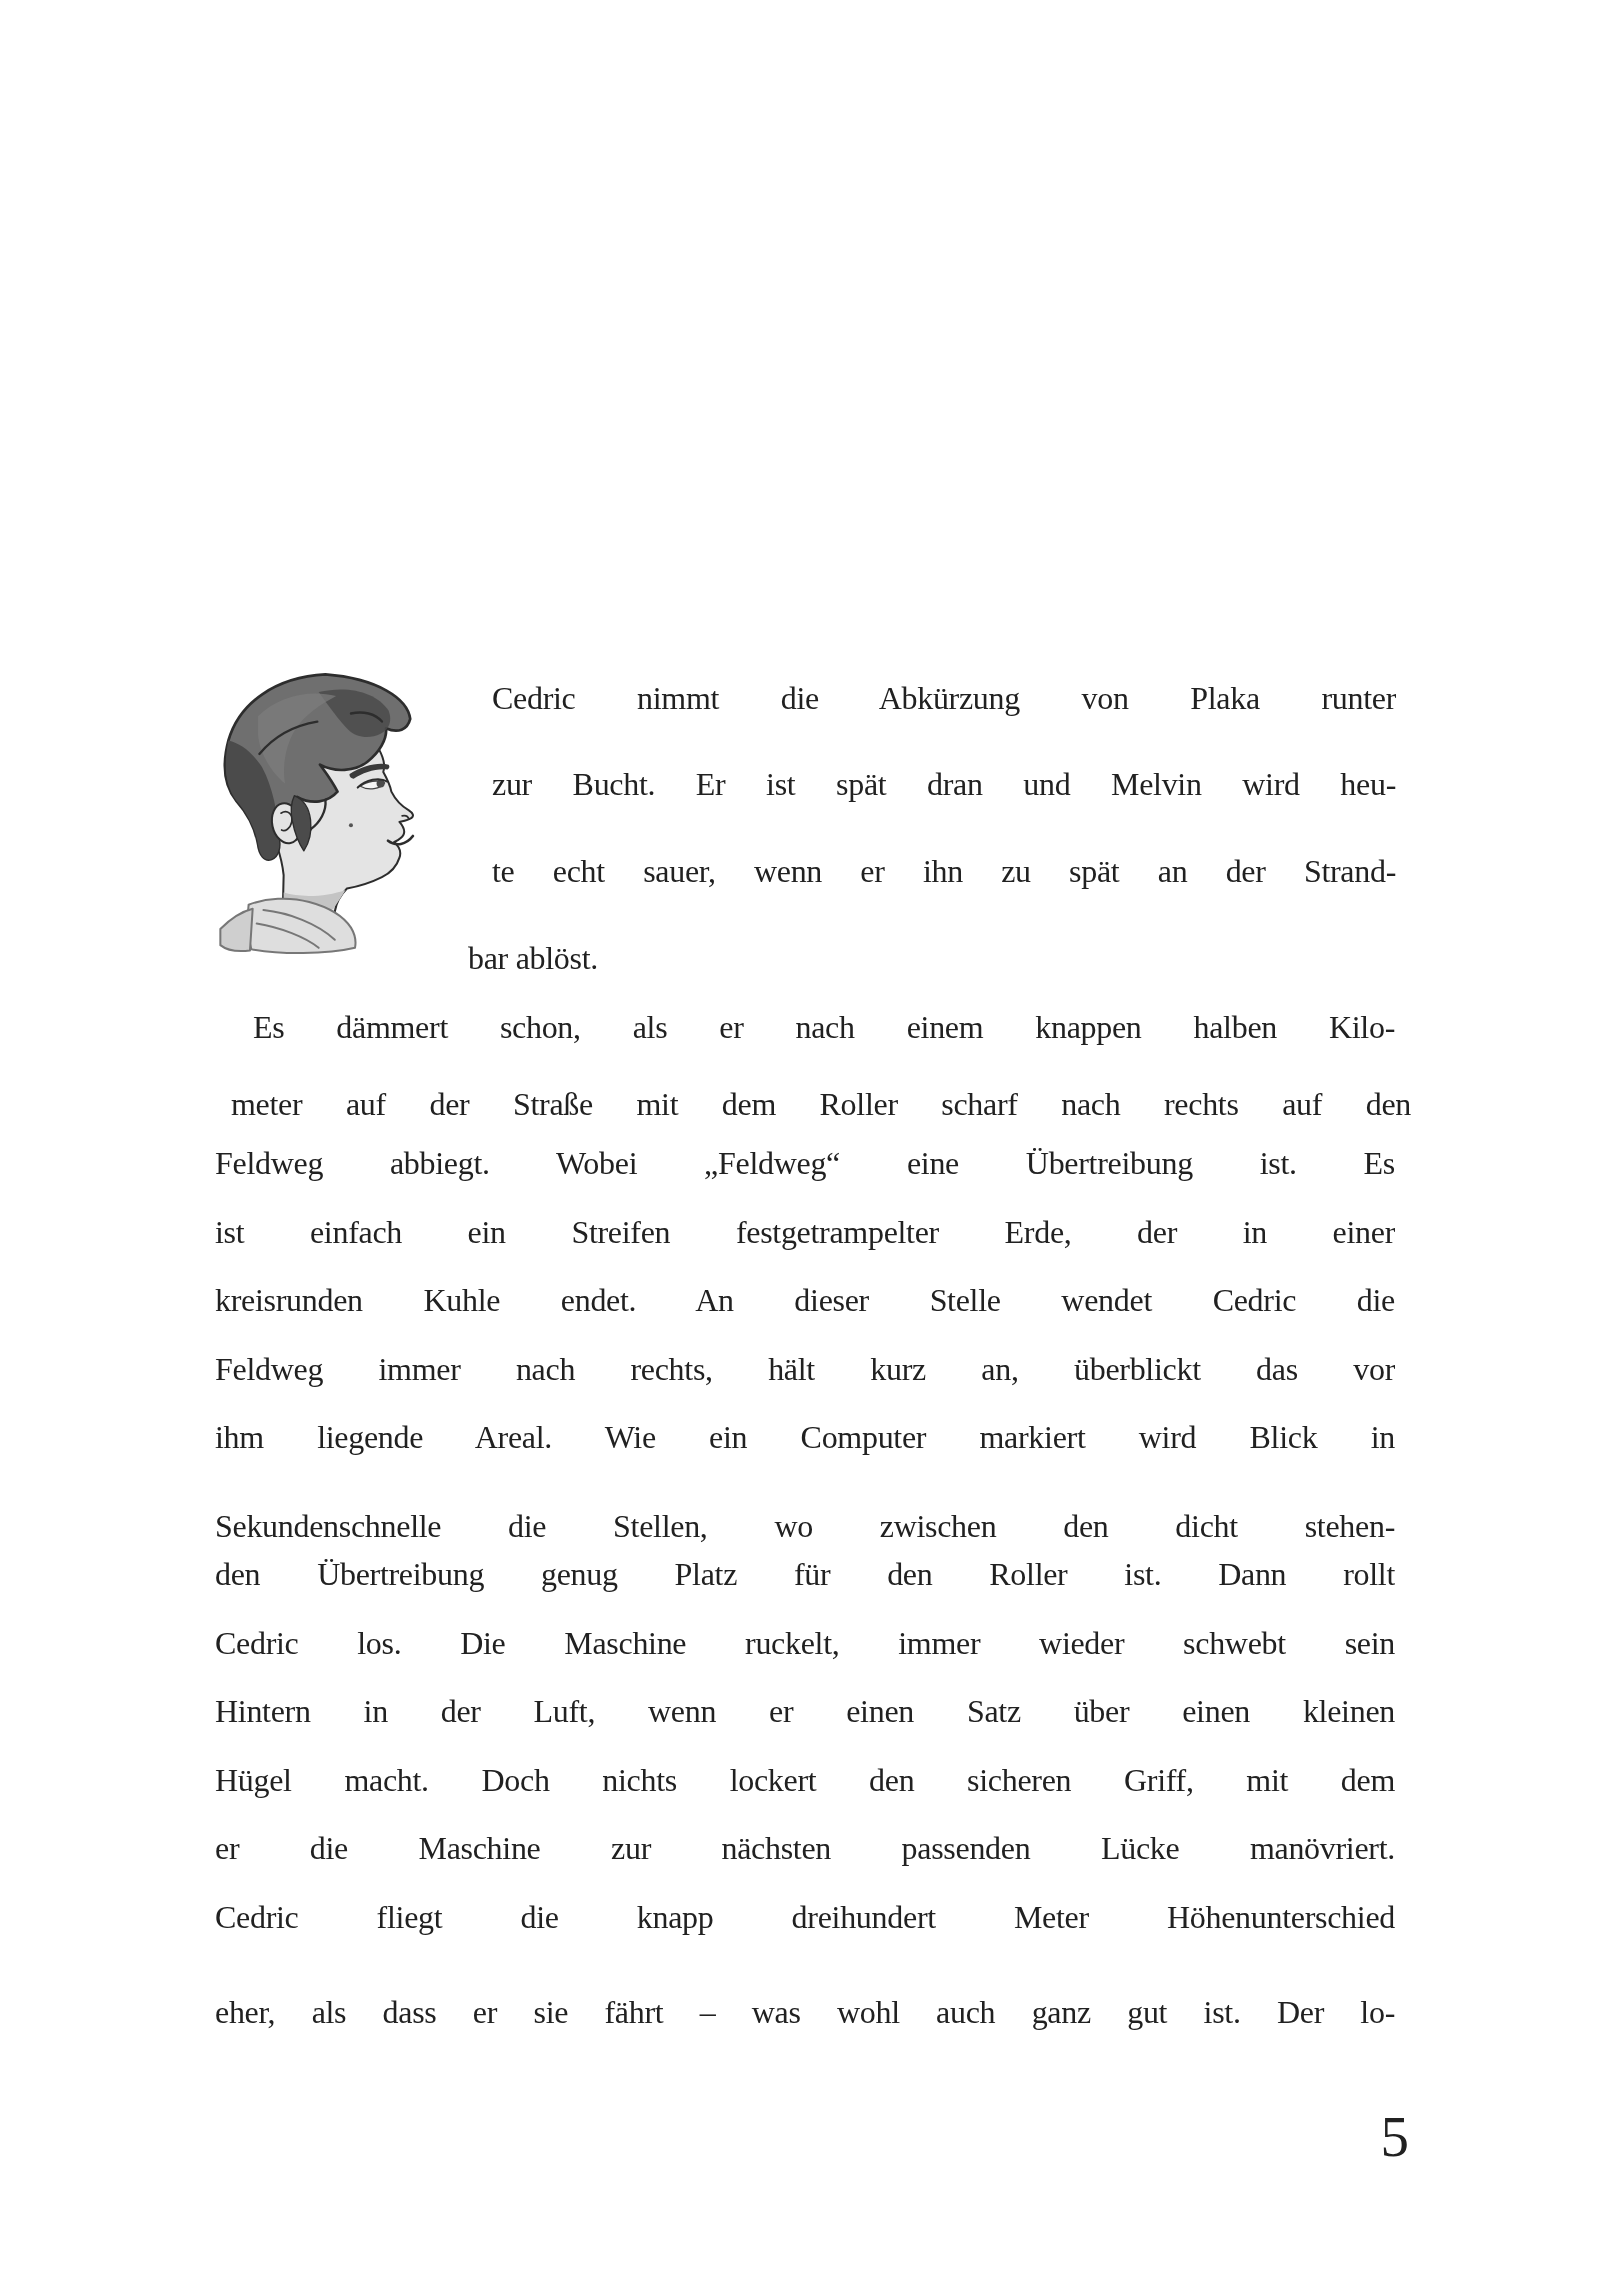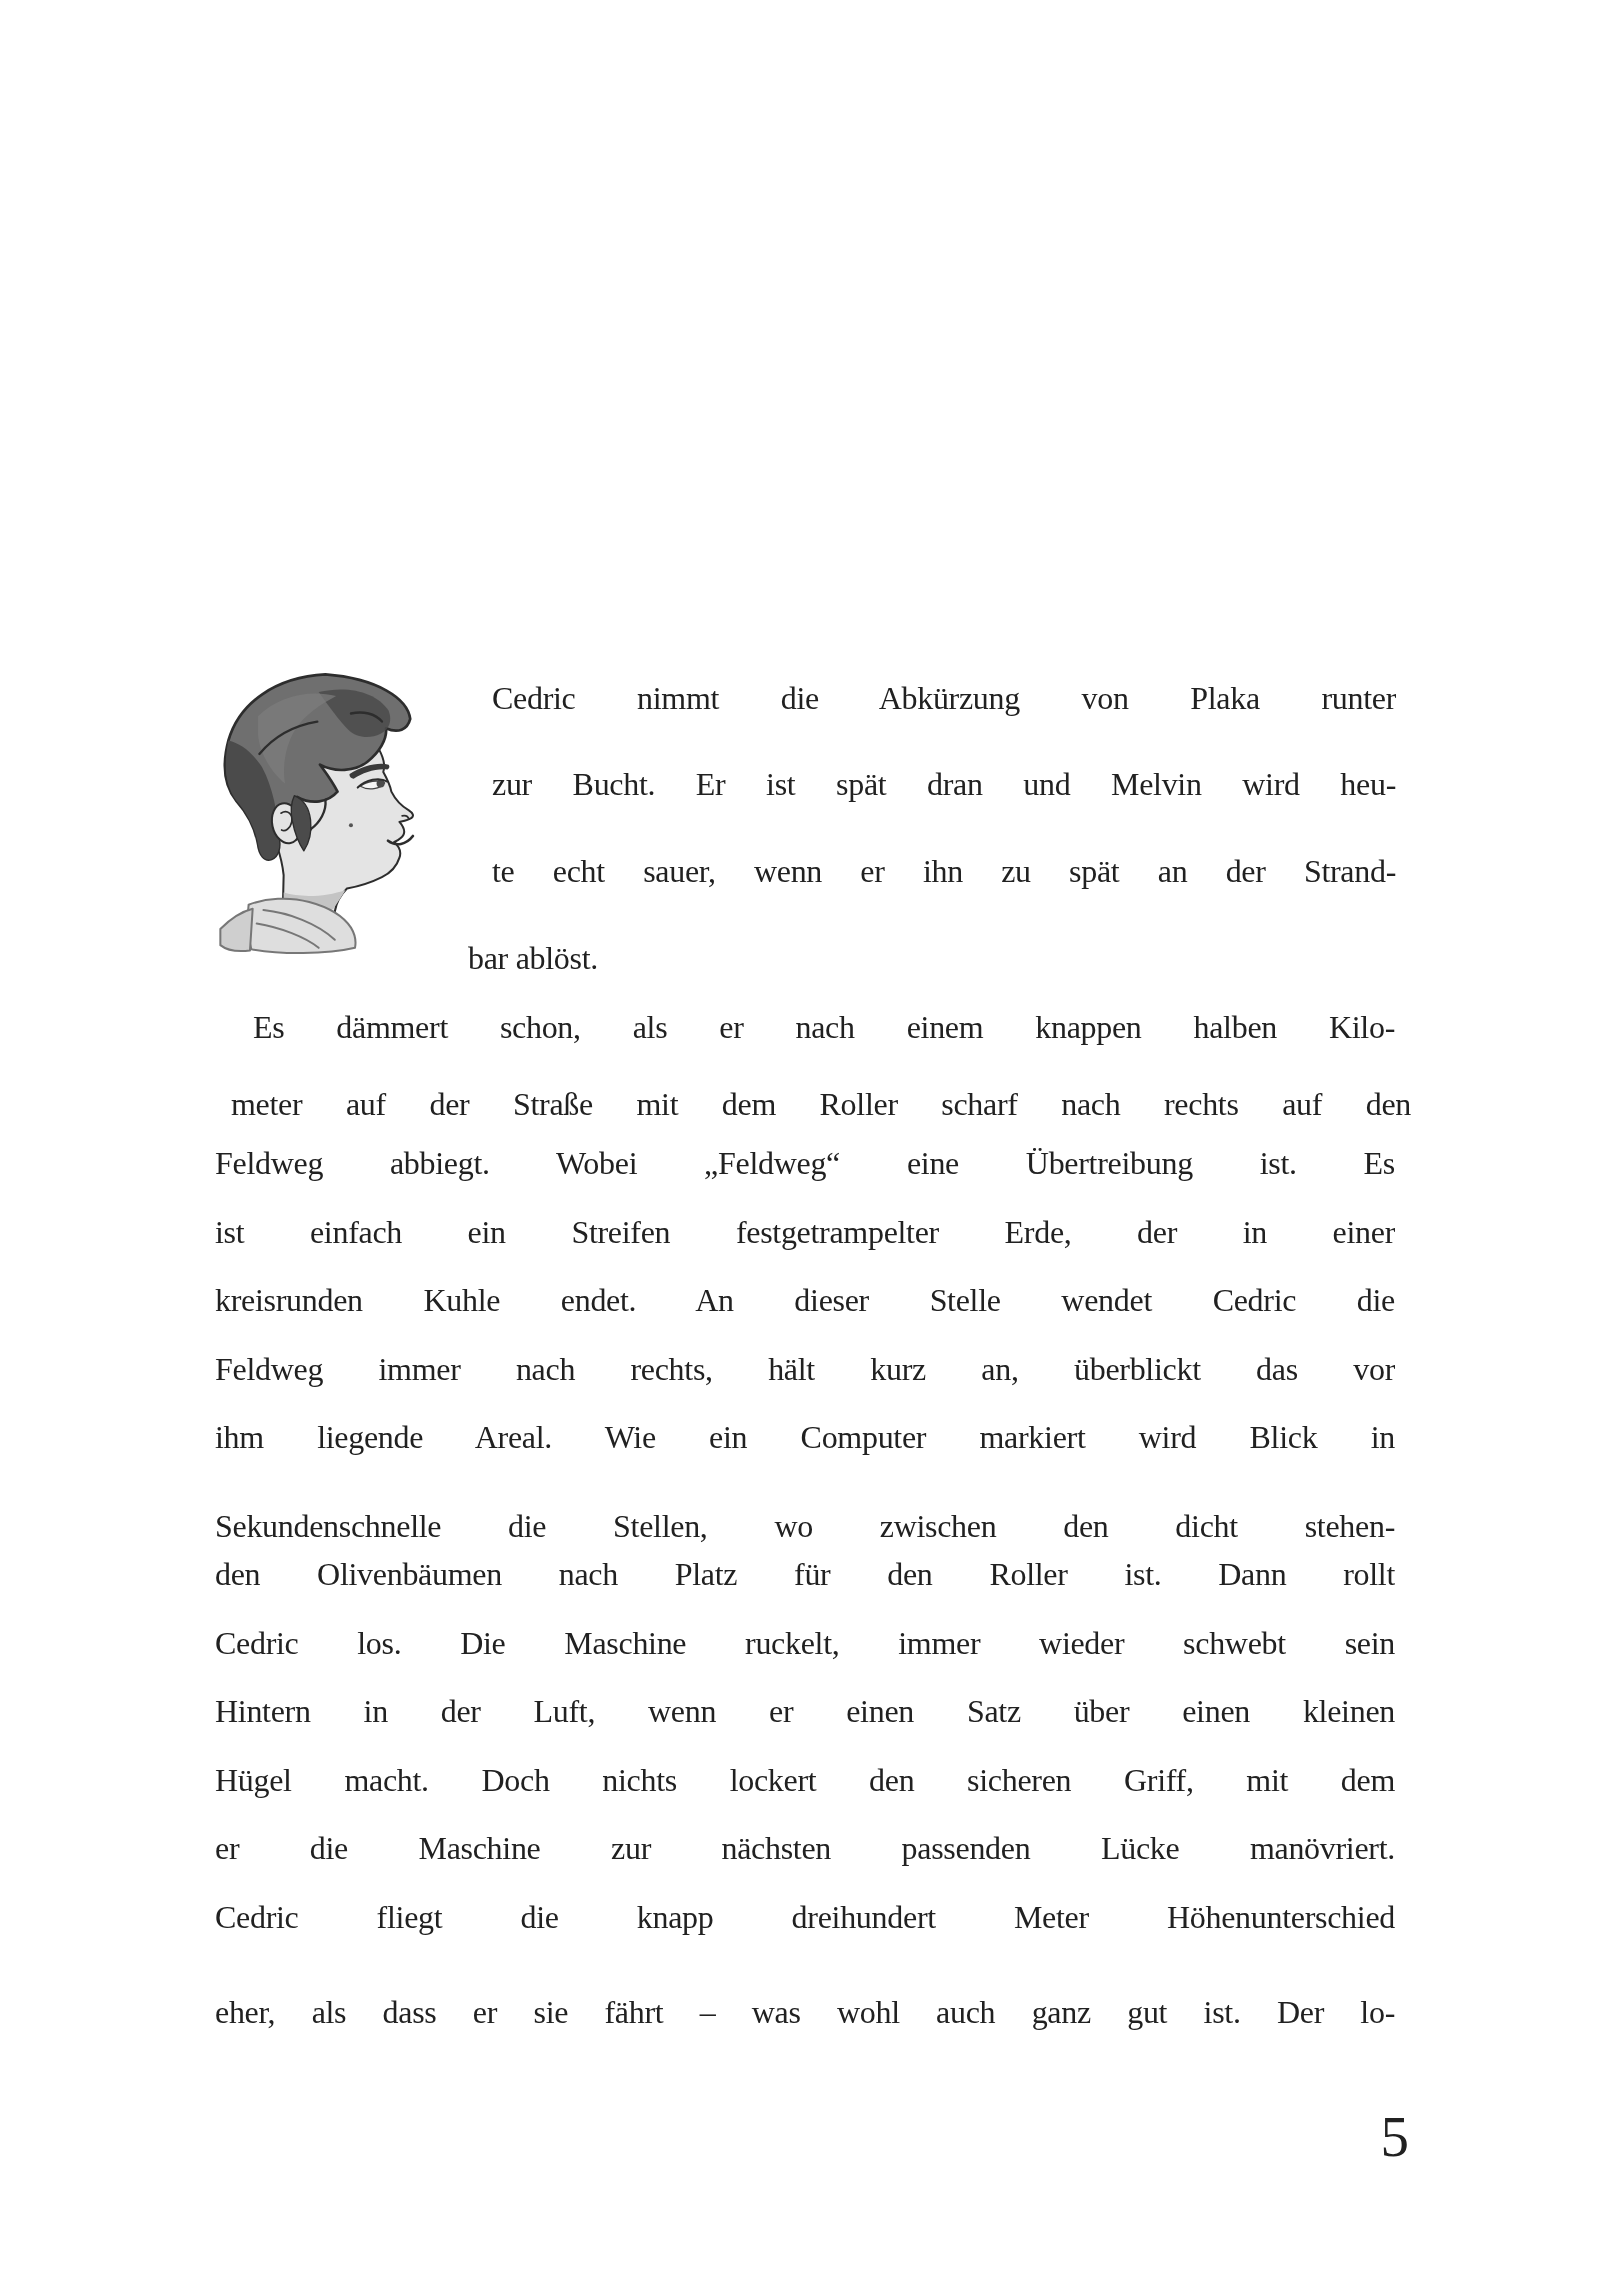--- a/index.html
+++ b/index.html
@@ -113,21 +113,21 @@
 
   <div id="body-lines">
       <div class="text-line body-line indent" style="top: 993px;">Es dämmert schon, als er nach einem knappen halben Kilo-</div>
       <div class="text-line body-line" style="top: 1070px; margin-left: 16px;">meter auf der Straße mit dem Roller scharf nach rechts auf den</div>
       <div class="text-line body-line" style="top: 1129px;">Feldweg abbiegt. Wobei „Feldweg“ eine Übertreibung ist. Es</div>
       <div class="text-line body-line" style="top: 1198px;">ist einfach ein Streifen festgetrampelter Erde, der in einer</div>
       <div class="text-line body-line" style="top: 1266px;">kreisrunden Kuhle endet. An dieser Stelle wendet Cedric die</div>
       <div class="text-line body-line" style="top: 1335px;">Feldweg immer nach rechts, hält kurz an, überblickt das vor</div>
       <div class="text-line body-line" style="top: 1403px;">ihm liegende Areal. Wie ein Computer markiert wird Blick in</div>
       <div class="text-line body-line" style="top: 1472px; margin-top: 20px;">Sekundenschnelle die Stellen, wo zwischen den dicht stehen-</div>
-      <div class="text-line body-line" style="top: 1540px;">den Olivenbäumen nach Platz für den Roller ist. Dann rollt</div>
+      <div class="text-line body-line" style="top: 1540px;">den Übertreibung genug Platz für den Roller ist. Dann rollt</div>
       <div class="text-line body-line" style="top: 1609px;">Cedric los. Die Maschine ruckelt, immer wieder schwebt sein</div>
       <div class="text-line body-line" style="top: 1677px;">Hintern in der Luft, wenn er einen Satz über einen kleinen</div>
       <div class="text-line body-line" style="top: 1746px;">Hügel macht. Doch nichts lockert den sicheren Griff, mit dem</div>
       <div class="text-line body-line" style="top: 1814px;">er die Maschine zur nächsten passenden Lücke manövriert.</div>
       <div class="text-line body-line" style="top: 1883px;">Cedric fliegt die knapp dreihundert Meter Höhenunterschied</div>
       <div class="text-line body-line" style="top: 1978px;">eher, als dass er sie fährt – was wohl auch ganz gut ist. Der lo-</div>
     </div>
 
   <div class="folio">5</div>
 

